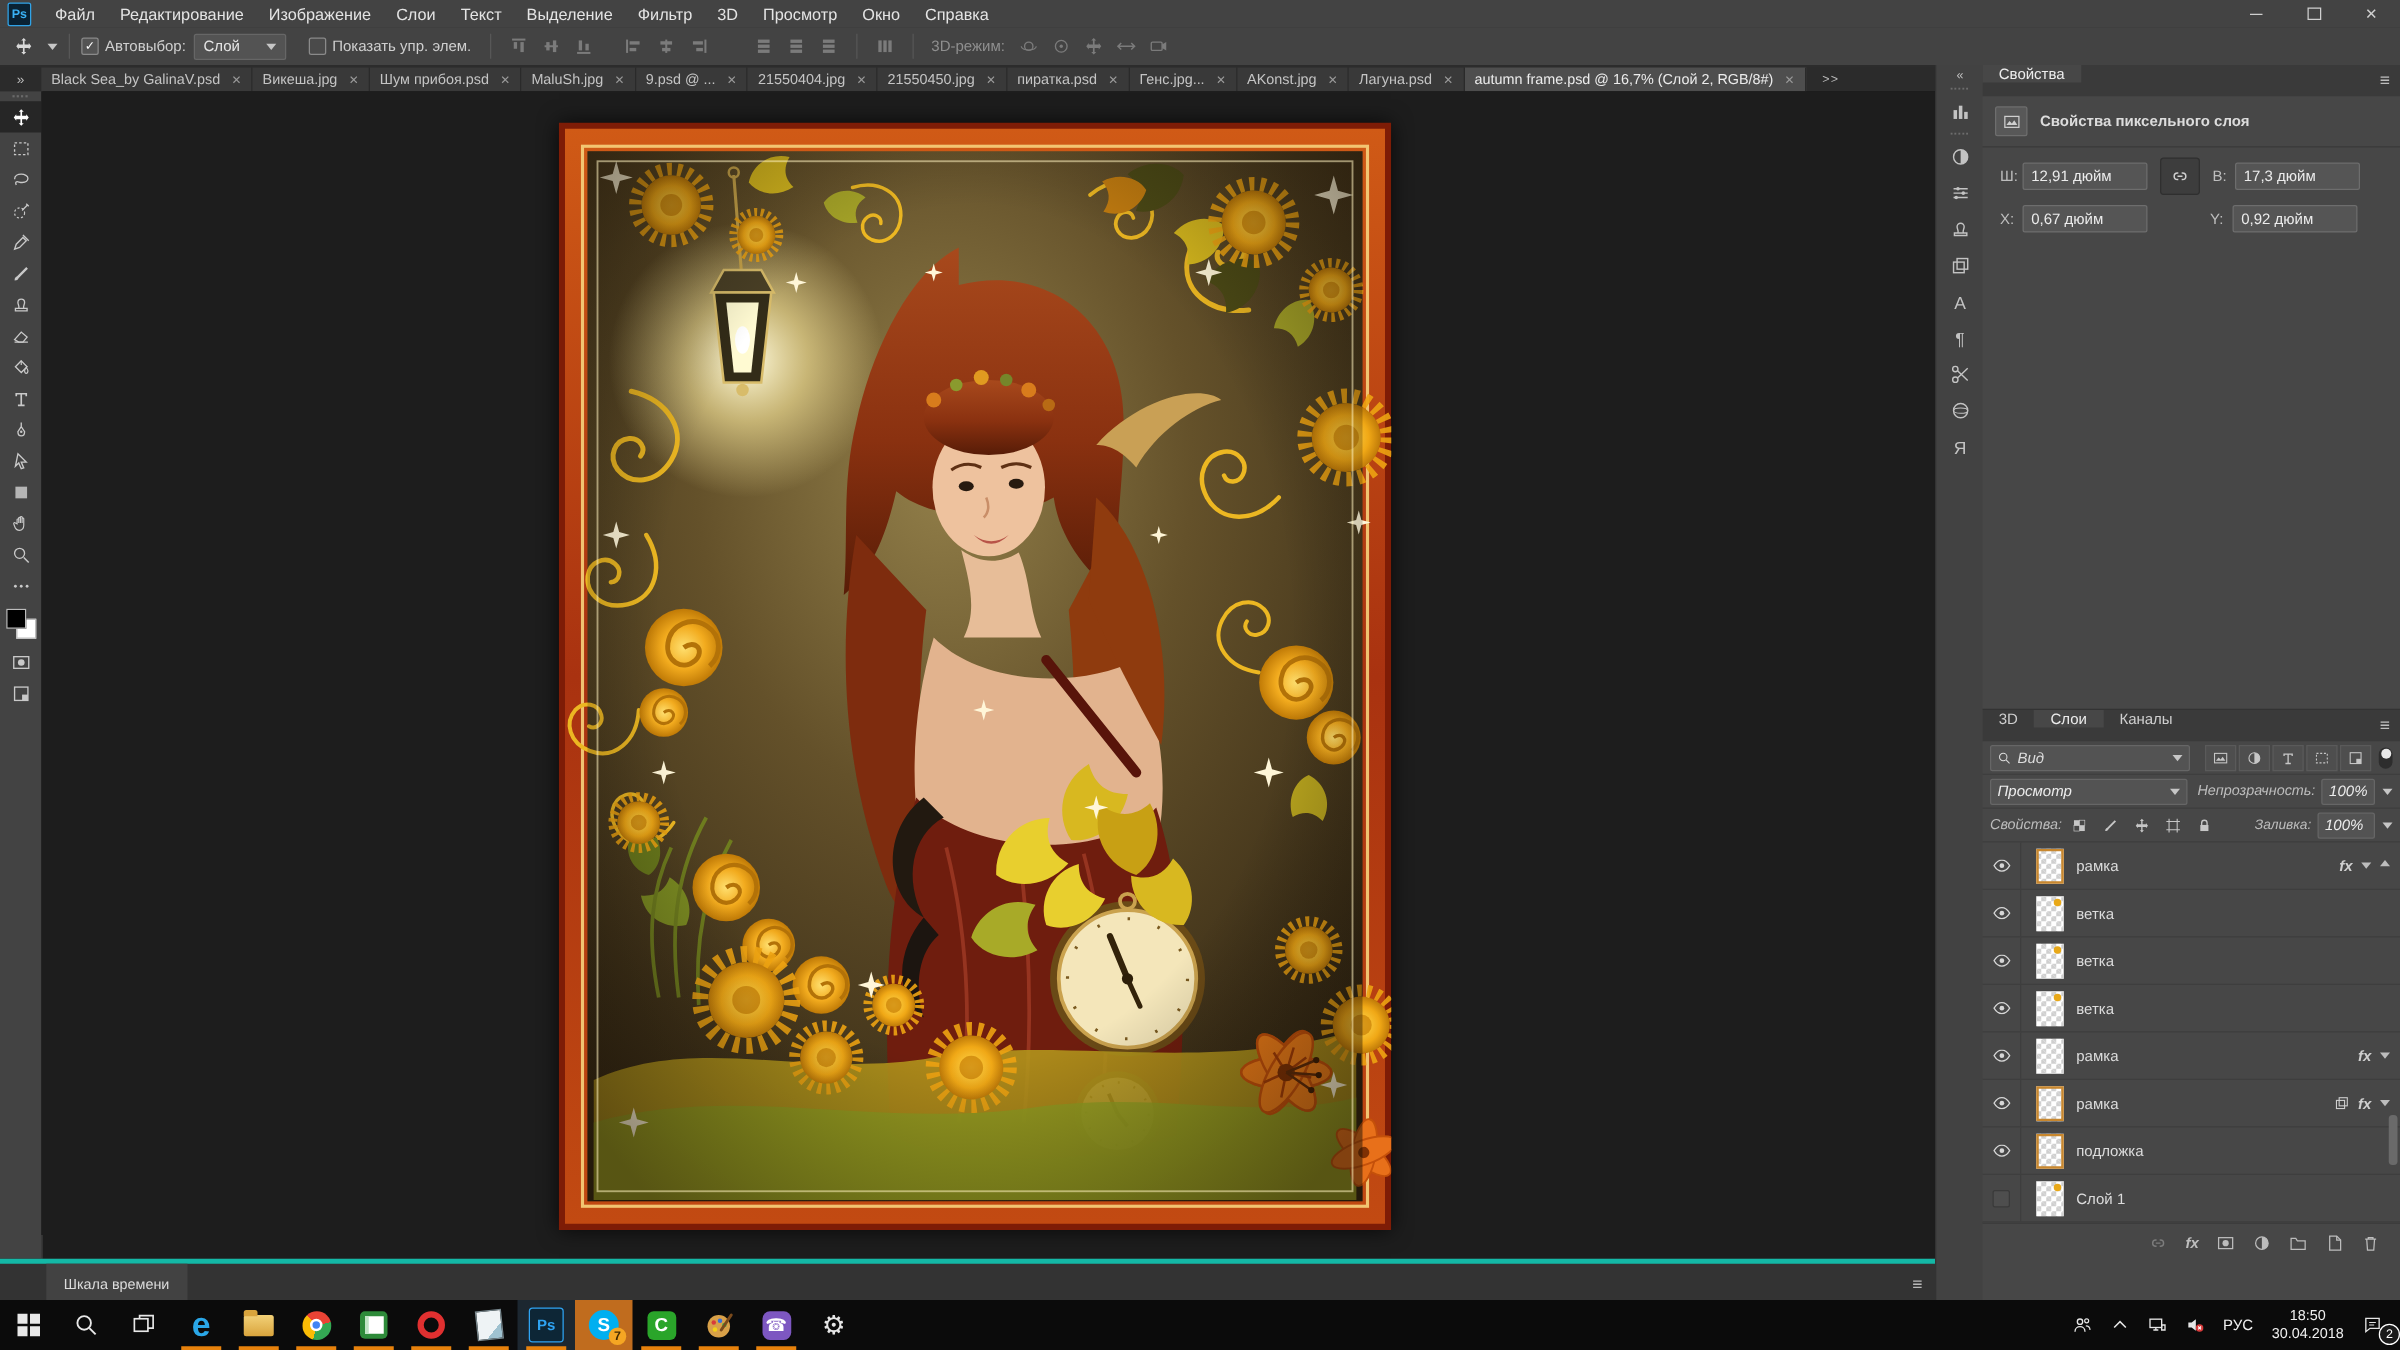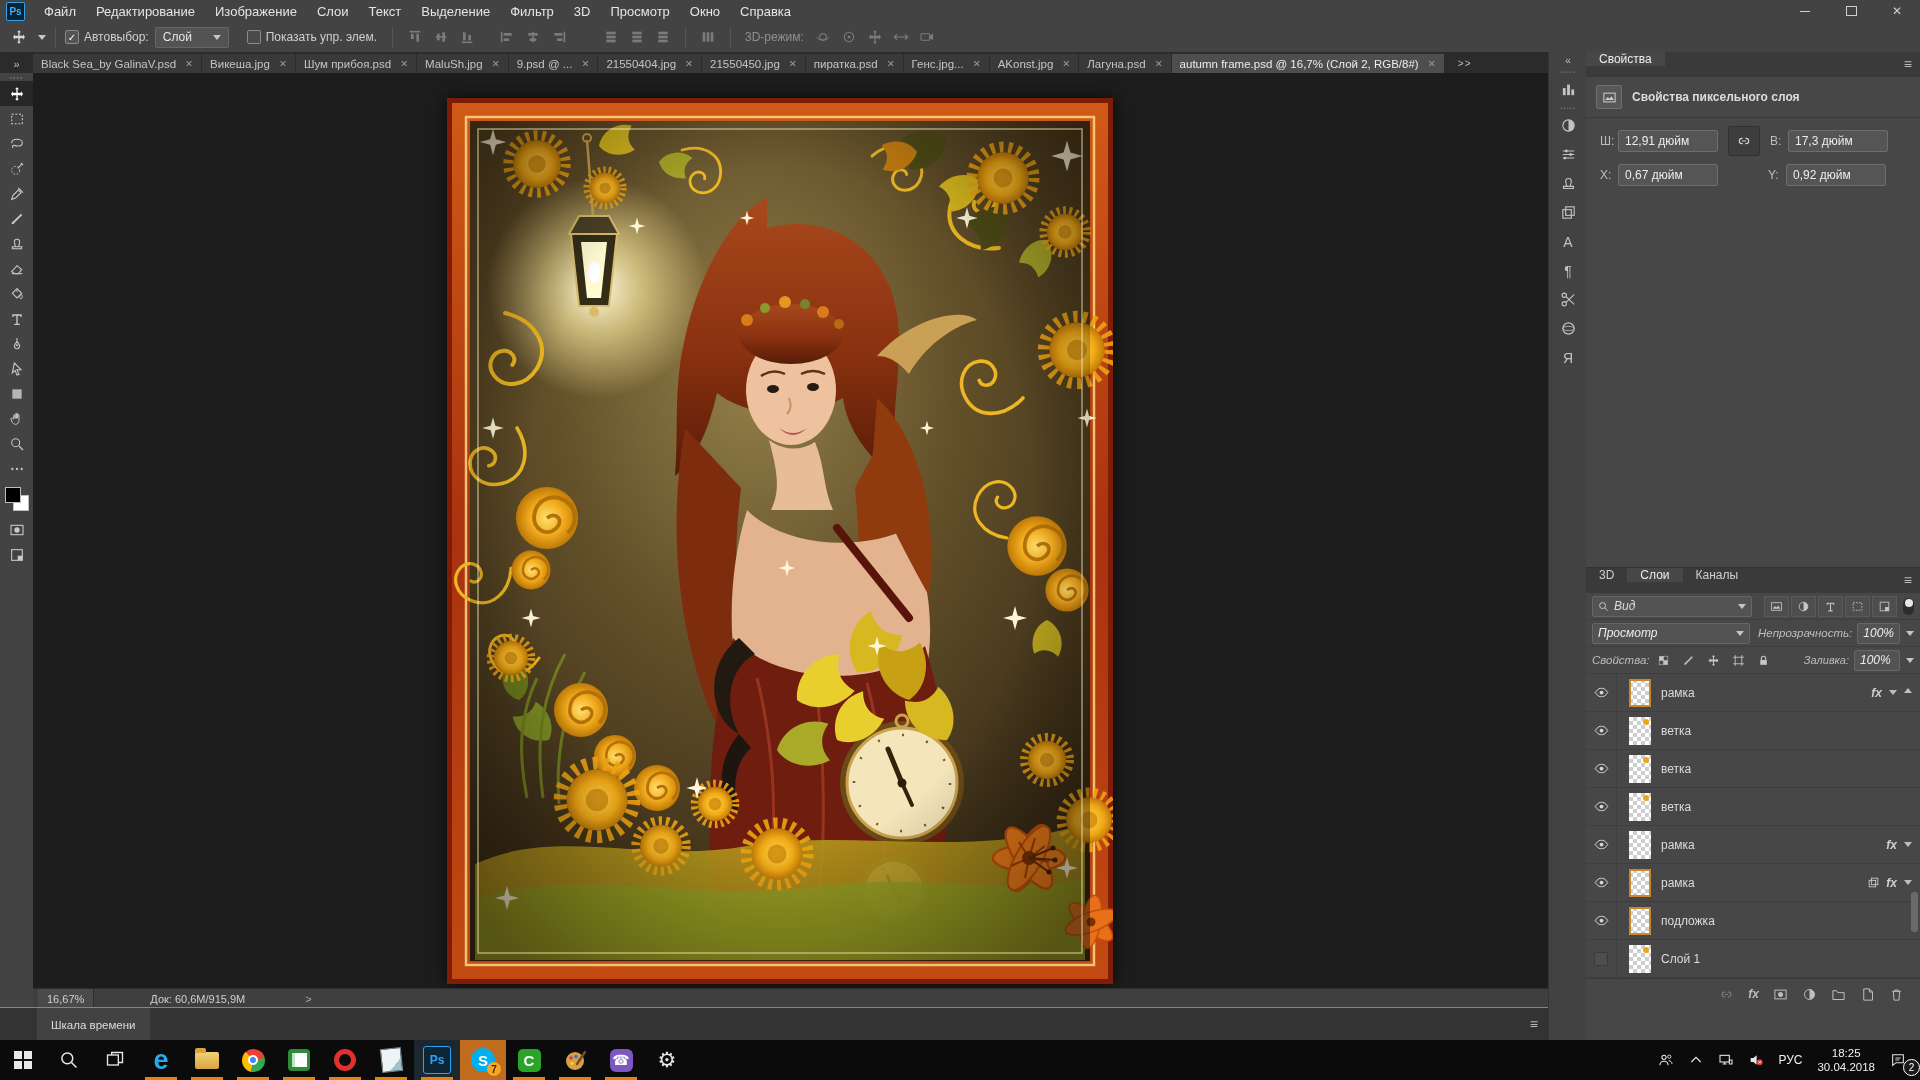--- a/index.html
+++ b/index.html
@@ -41,21 +41,21 @@
   .swatch-wrap{margin:6px 0 0 5px;position:relative;width:24px;height:24px;}
   .swatch{position:absolute;width:14px;height:14px;border:1px solid #bdbdbd;}
   .swatch.fg{left:0;top:0;background:#000;z-index:2;}
   .swatch.bg{right:0;bottom:0;background:#fff;}
   
   #pasteboard{left:33px;top:73px;width:1515px;height:915px;background:#1d1d1d;}
   #doc{left:414px;top:25px;width:666px;height:886px;box-shadow:0 0 16px rgba(0,0,0,.75);}
   
   #statusbar{left:33px;top:988px;width:1515px;height:19px;background:#3f3f3f;border-top:1px solid #2d2d2d;display:flex;align-items:center;font-size:11px;color:#cfcfcf;}
   .zoomfld{background:#4a4a4a;border-right:1px solid #2e2e2e;height:19px;display:flex;align-items:center;padding:0 9px;margin-left:5px;}
-  #timeline{left:0;top:1007px;width:1548px;height:33px;background:#333;border-top:1px solid #14b8a6;}
+  #timeline{left:0;top:1007px;width:1548px;height:33px;background:#333;border-top:4px solid #14b8a6;}
   .tl-tab{position:absolute;left:37px;top:0;height:33px;padding:0 14px;background:#424242;display:flex;align-items:center;font-size:11.5px;color:#dcdcdc;}
   .tl-menu{position:absolute;right:10px;top:8px;color:#b9b9b9;font-size:14px;}
   
   #dock{left:1548px;top:52px;width:38px;height:988px;background:#424242;border-left:1px solid #333;border-right:1px solid #333;}
   .dock-top{height:16px;display:flex;align-items:center;justify-content:center;color:#bdbdbd;font-size:10px;}
   .dockgrip{height:7px;display:flex;align-items:center;justify-content:center;color:#6d6d6d;font-size:6px;letter-spacing:1px;}
   .dock-btn{width:38px;height:29px;display:flex;align-items:center;justify-content:center;color:#c3c3c3;}
   .dock-btn svg{width:17px;height:17px;}
   .dockglyph{font-size:14px;color:#c3c3c3;}
   
@@ -822,25 +822,20 @@
           <use href="#spark" transform="translate(340,470) scale(.7)"></use>
             <use href="#spark" transform="translate(480,330) scale(.6)"></use>
           <use href="#spark" transform="translate(300,120) scale(.6)"></use>
         </g>
         <rect x="23" y="23" width="620" height="840" fill="url(#gVig)"></rect>
         <rect x="31" y="31" width="604" height="824" fill="none" stroke="#fff2c0" stroke-width="1.5" opacity=".55"></rect>
       </svg>
     </div>
   </div>
 
-  <div id="statusbar" class="abs">
-    <div class="zoomfld">16,67%</div>
-    <div style="margin-left:56px">Док: 60,6M/915,9M</div>
-    <div style="margin-left:60px;color:#a8a8a8">&gt;</div>
-  </div>
 
   <div id="timeline" class="abs">
     <div class="tl-tab">Шкала времени</div>
     <div class="tl-menu">≡</div>
   </div>
 
   <div id="dock" class="abs">
     <div class="dock-top">«</div>
     <div class="dockgrip">▪▪▪▪▪</div>
     <div class="dock-btn">
@@ -1210,21 +1205,21 @@
             <use href="#s-net"></use>
           </svg>
         </div>
       <div class="tray-item">
           <svg viewBox="0 0 24 24">
             <use href="#s-speaker"></use>
           </svg>
         </div>
       <div class="tray-item lang">РУС</div>
       <div class="clock">
-        <div>18:25</div>
+        <div>18:50</div>
         <div>30.04.2018</div>
       </div>
       <div class="tray-item notif" style="padding-right:14px">
         <svg viewBox="0 0 24 24">
             <use href="#s-notif"></use>
           </svg>
         <div class="nbadge">2</div>
       </div>
     </div>
   </div>

